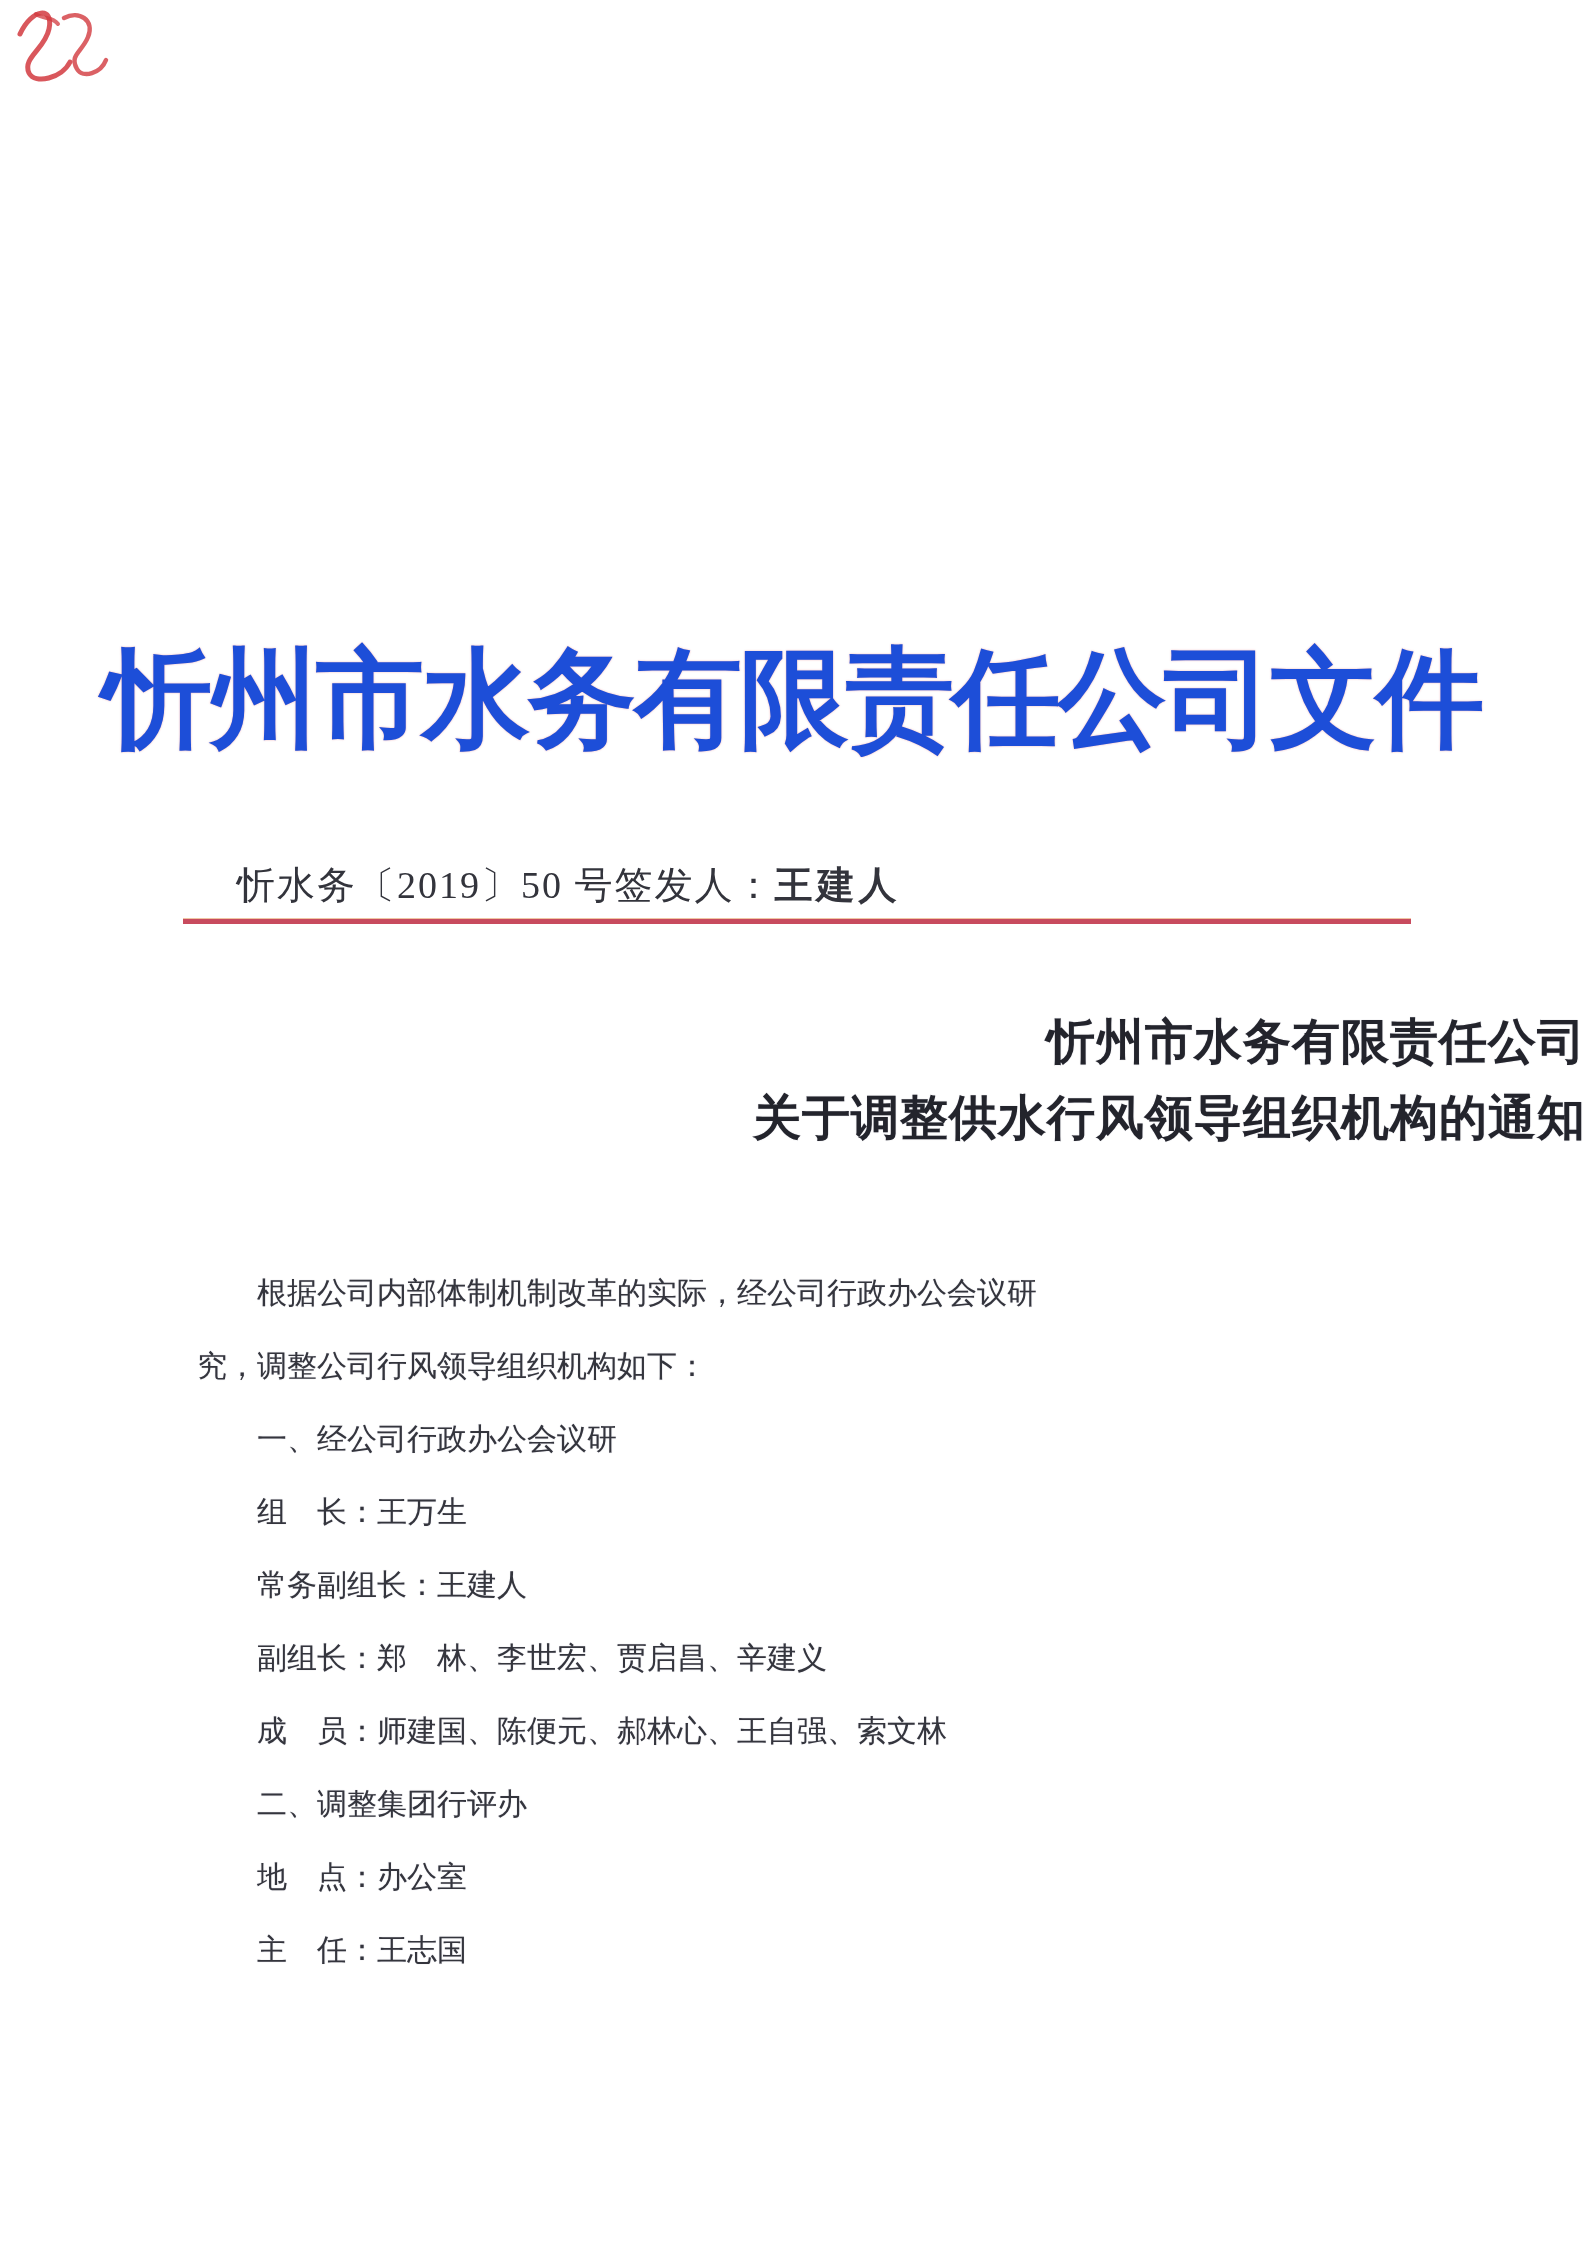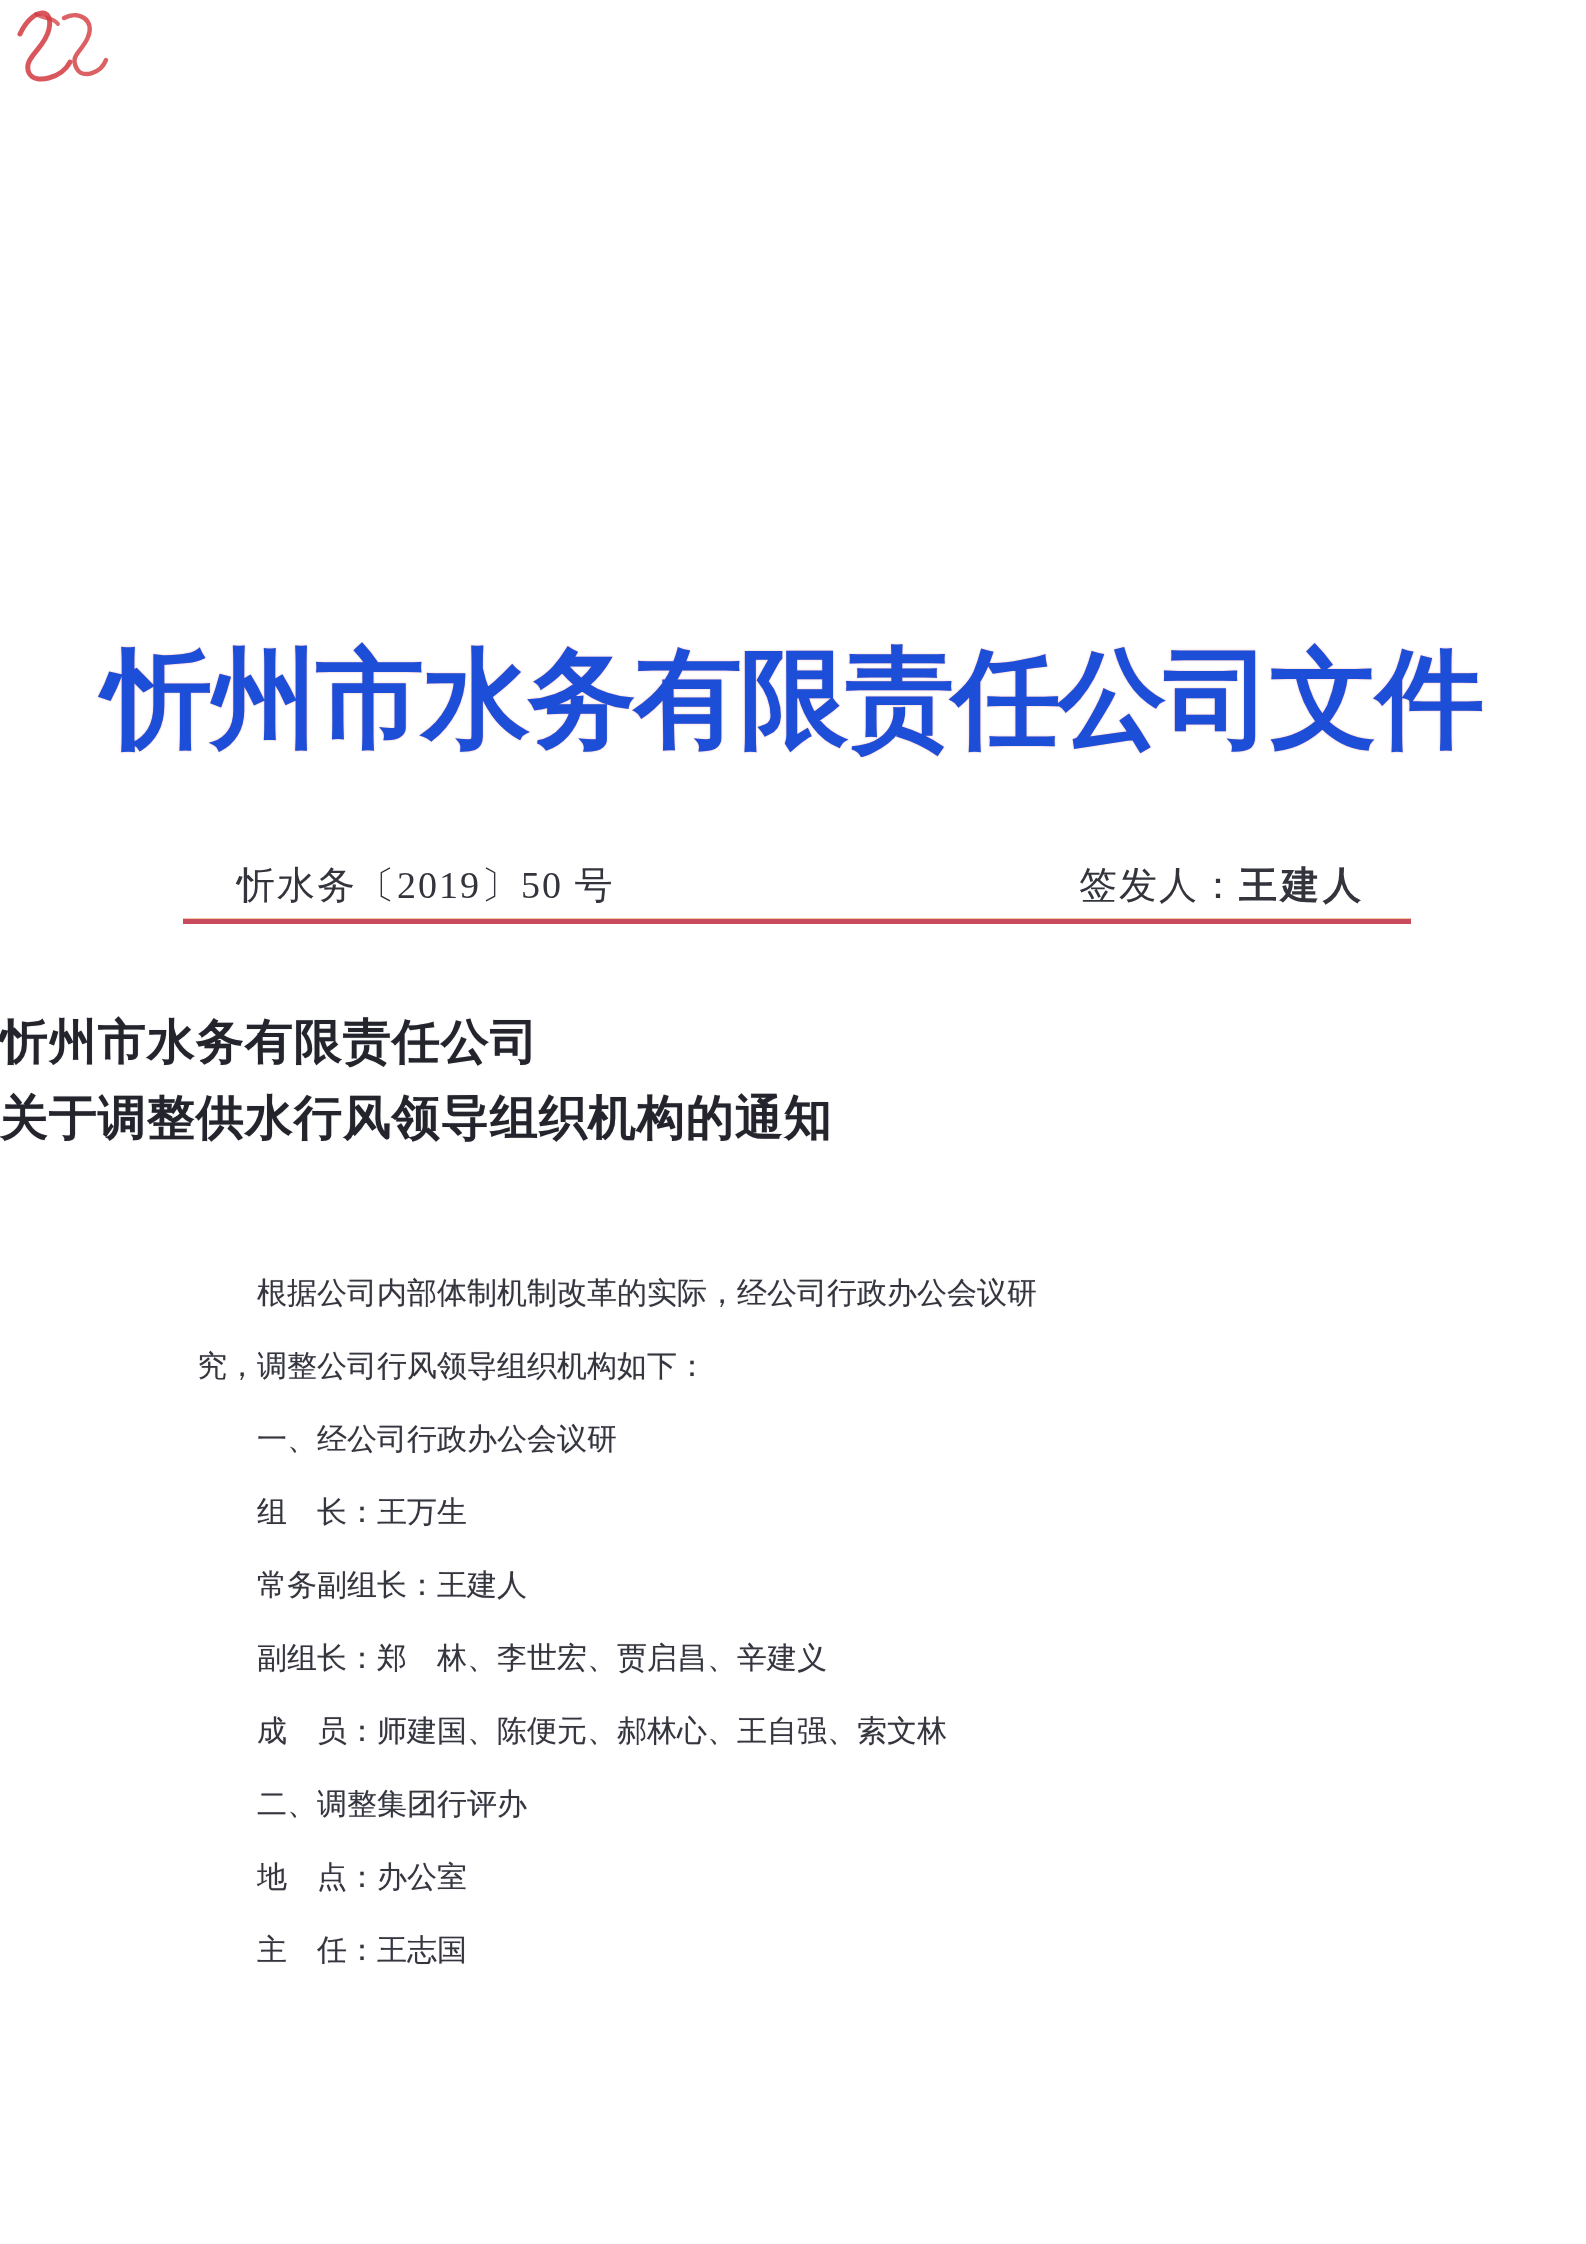--- a/index.html
+++ b/index.html
@@ -30,42 +30,41 @@
     line-height: 1;
     text-shadow: 0 0 2px rgba(216,64,79,0.45);
     white-space: nowrap;
   }
   
   .docrow {
     position: absolute;
     top: 858px; left: 183px;
     width: 1228px; height: 54px;
     display: flex;
-    justify-content: space-between;
     align-items: center;
     font-size: 38px;
     color: #33343c;
   }
   .docrow .left  { margin-left: 54px; letter-spacing: 2px; }
   .docrow .right { margin-right: 46px; letter-spacing: 2px; }
   .docrow .issuer-name { font-weight: bold; letter-spacing: 4px; }
   
   .rule {
     position: absolute;
     top: 919px; left: 183px;
     width: 1228px; height: 5px;
     background: #c84b5e;
     box-shadow: 0 -1px 0 rgba(226,150,90,0.55);
   }
   
   .doc-title {
     position: absolute;
     top: 1004px; left: 0;
     width: 100%;
-    text-align: left;
+    text-align: right;
     font-weight: bold;
     font-size: 48px;
     line-height: 76px;
     color: #23242c;
     letter-spacing: 1px;
     text-shadow: 0 0 1px rgba(40,40,70,0.35);
     white-space: nowrap;
   }
   
   .body-block {

